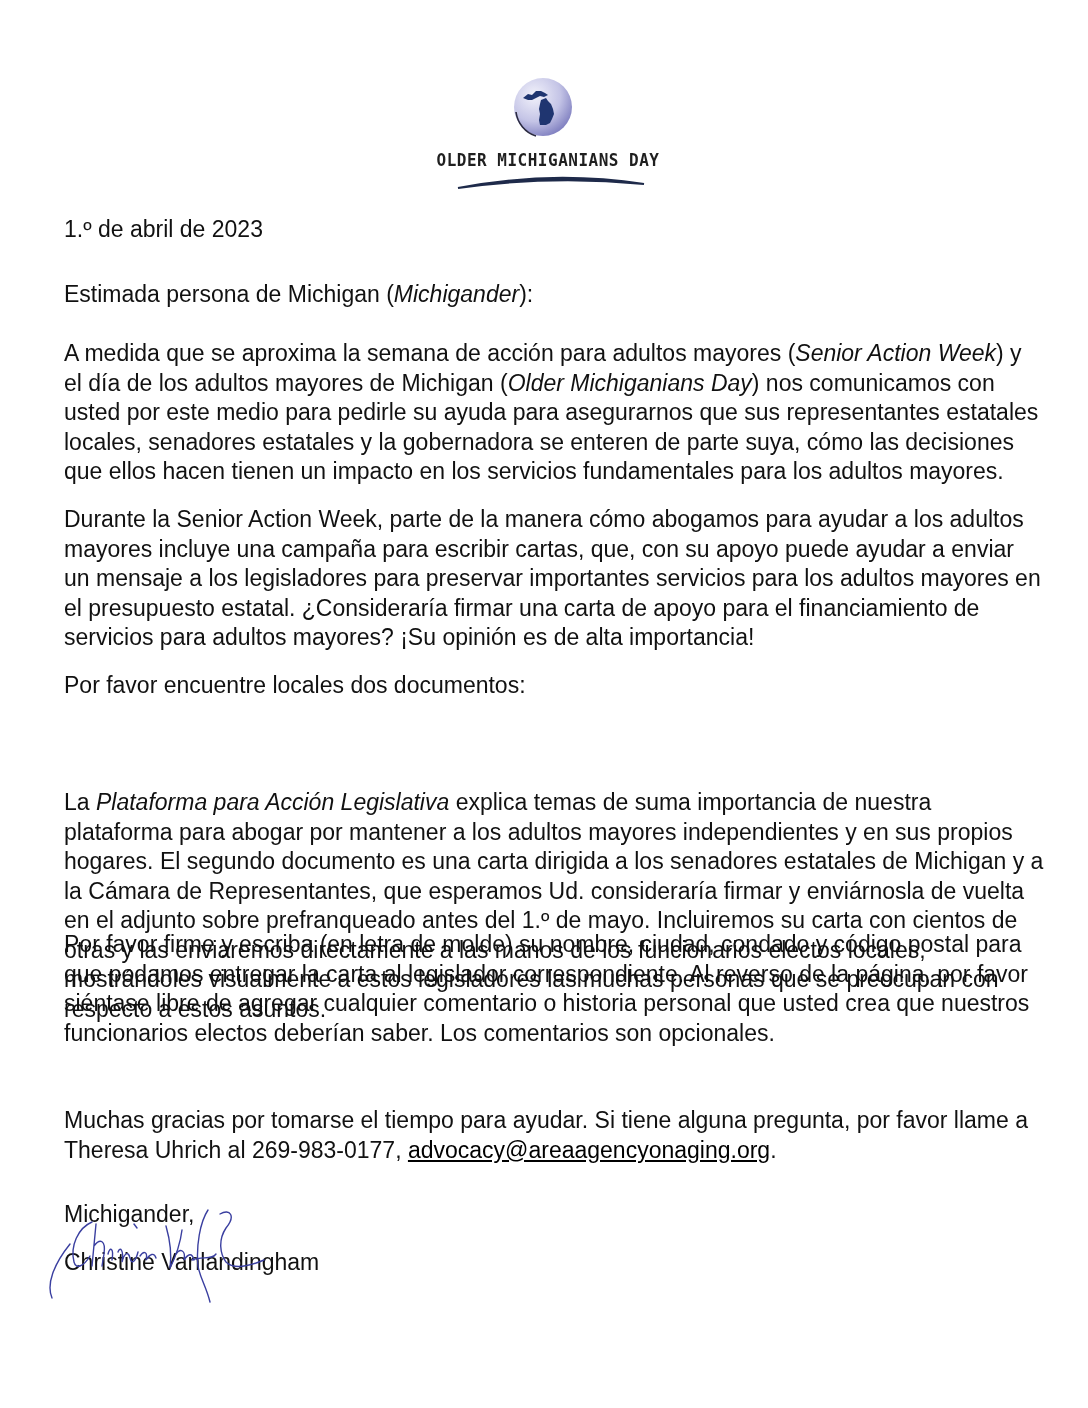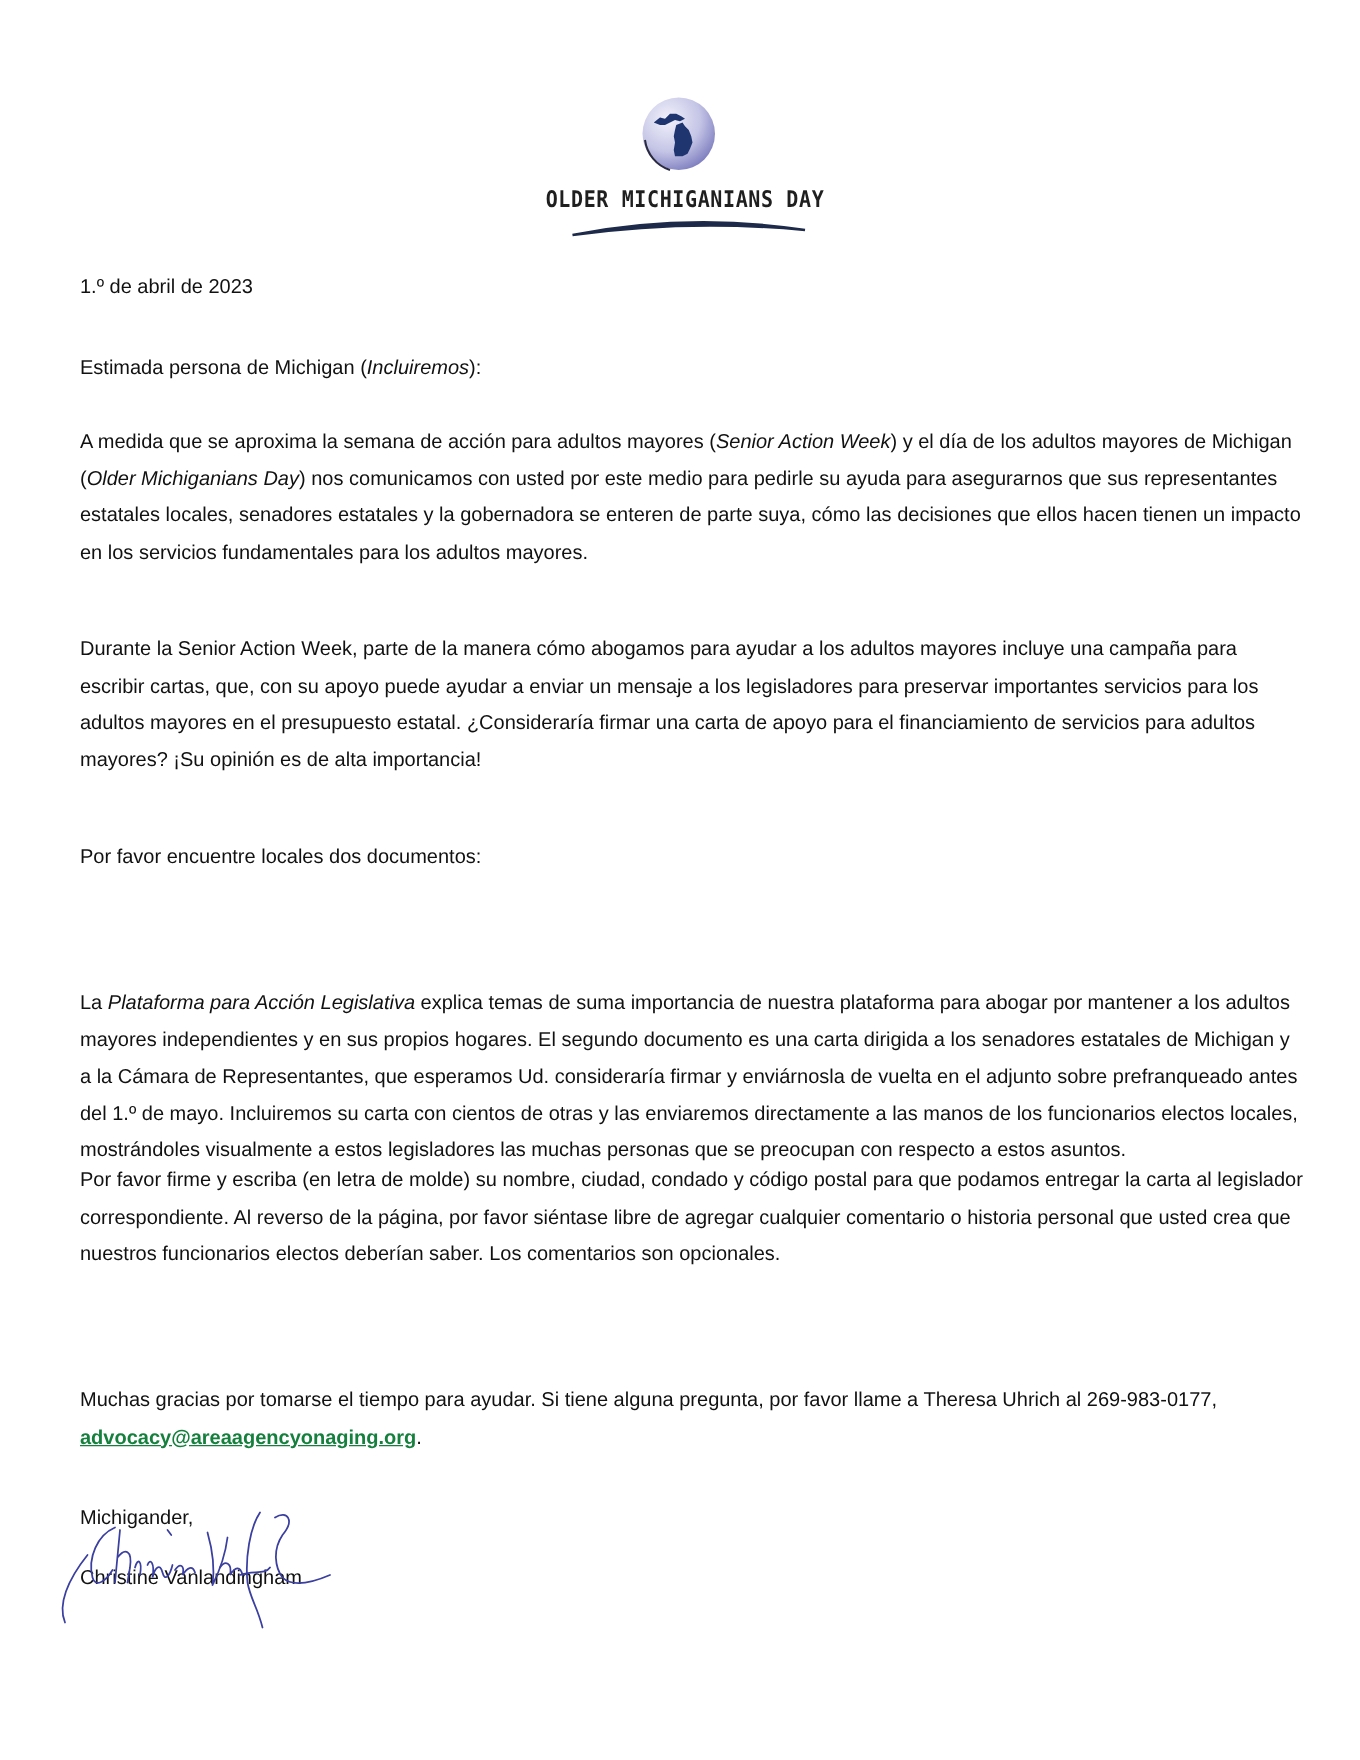--- a/index.html
+++ b/index.html
@@ -16,32 +16,32 @@
   .logo-title {
     position: absolute; left: 0; top: 74px; width: 260px; text-align: center;
     font-family: "DejaVu Sans Mono", "Liberation Mono", monospace;
     font-size: 16px; font-weight: bold; letter-spacing: 0.5px; color: #1f1f1f;
     transform: scaleY(1.15);
   }
   .logo-swoosh { position: absolute; left: 38px; top: 96px; width: 190px; height: 18px; }
 
   .text {
     position: absolute; left: 64px; width: 980px;
-    font-size: 16px; line-height: 29.5px; color: #111;
+    font-size: 23px; line-height: 29.5px; color: #111;
   }
   .text i { font-style: italic; }
   .date { top: 215px; }
   .salutation { top: 280px; }
   .p1 { top: 339px; }
   .p2 { top: 505px; }
   .p3 { top: 671px; }
   .p4 { top: 756px; margin-top: 32px; }
   .p5 { top: 930px; }
   .p6 { top: 1106px; }
-  .email { color: #15803d; text-decoration: underline; cursor: pointer; font-weight: bold; }
+  .email { color: #000000; text-decoration: underline; cursor: pointer; }
 
   .closing { top: 1200px; }
   .signer-name { top: 1248px; }
   .signer-title { top: 1277px; }
 
   .signature { position: absolute; left: 40px; top: 1194px; width: 290px; height: 110px; pointer-events: none; }
 </style>
 </head>
 <body>
 
@@ -62,21 +62,21 @@
       <path d="M31 24 L36 22 L38 25 L41 28 L43 33 L44 38 L42 43 L40 47 L36 49 L30 49 L29 44 L30 38 L29 33 L30 28 Z" fill="#1f3570"></path>
     </svg>
     <div class="logo-title">OLDER MICHIGANIANS DAY</div>
     <svg class="logo-swoosh" viewBox="0 0 190 18">
       <path d="M2 16 Q95 -2 188 12 Q95 3 2 16 Z" fill="#1e2a4a" stroke="#1e2a4a" stroke-width="2"></path>
     </svg>
   </div>
 
   <div class="text date">1.º de abril de 2023</div>
 
-  <div class="text salutation"><span>Estimada persona de Michigan (</span><i>Incluiremos</i><span>):</span></div>
+  <div class="text salutation"><span>Estimada persona de Michigan (</span><i>Michigander</i><span>):</span></div>
 
   <div class="text p1"><span>A medida que se aproxima la semana de acción para adultos mayores (</span><i>Senior Action Week</i><span>) y el día de los adultos mayores de Michigan (</span><i>Older Michiganians Day</i><span>) nos comunicamos con usted por este medio para pedirle su ayuda para asegurarnos que sus representantes estatales locales, senadores estatales y la gobernadora se enteren de parte suya, cómo las decisiones que ellos hacen tienen un impacto en los servicios fundamentales para los adultos mayores.</span></div>
 
   <div class="text p2">Durante la Senior Action Week, parte de la manera cómo abogamos para ayudar a los adultos mayores incluye una campaña para escribir cartas, que, con su apoyo puede ayudar a enviar un mensaje a los legisladores para preservar importantes servicios para los adultos mayores en el presupuesto estatal. ¿Consideraría firmar una carta de apoyo para el financiamiento de servicios para adultos mayores? ¡Su opinión es de alta importancia!</div>
 
   <div class="text p3">Por favor encuentre locales dos documentos:</div>
 
   <div class="text p4"><span>La </span><i>Plataforma para Acción Legislativa</i><span> explica temas de suma importancia de nuestra plataforma para abogar por mantener a los adultos mayores independientes y en sus propios hogares. El segundo documento es una carta dirigida a los senadores estatales de Michigan y a la Cámara de Representantes, que esperamos Ud. consideraría firmar y enviárnosla de vuelta en el adjunto sobre prefranqueado antes del 1.º de mayo. Incluiremos su carta con cientos de otras y las enviaremos directamente a las manos de los funcionarios electos locales, mostrándoles visualmente a estos legisladores las muchas personas que se preocupan con respecto a estos asuntos.</span></div>
 
   <div class="text p5">Por favor firme y escriba (en letra de molde) su nombre, ciudad, condado y código postal para que podamos entregar la carta al legislador correspondiente. Al reverso de la página, por favor siéntase libre de agregar cualquier comentario o historia personal que usted crea que nuestros funcionarios electos deberían saber. Los comentarios son opcionales.</div>

